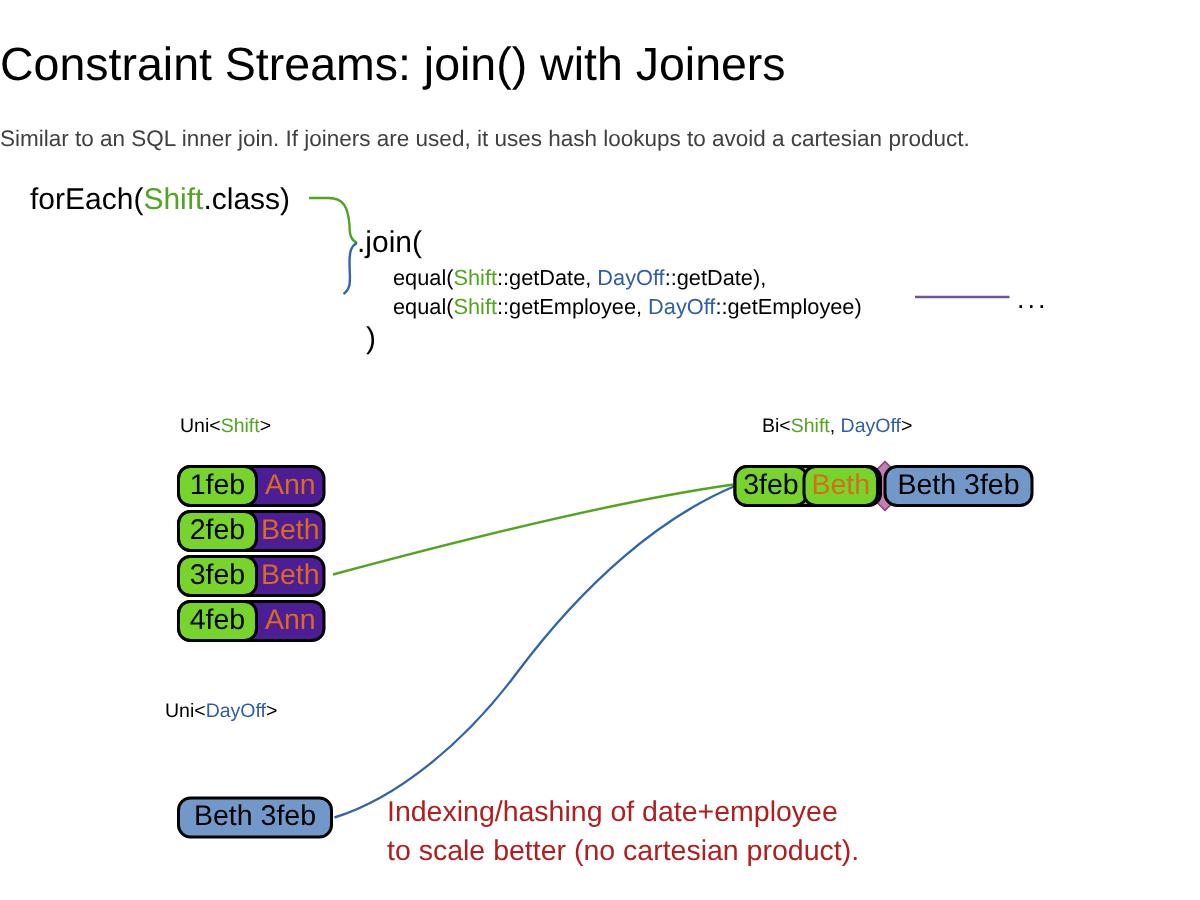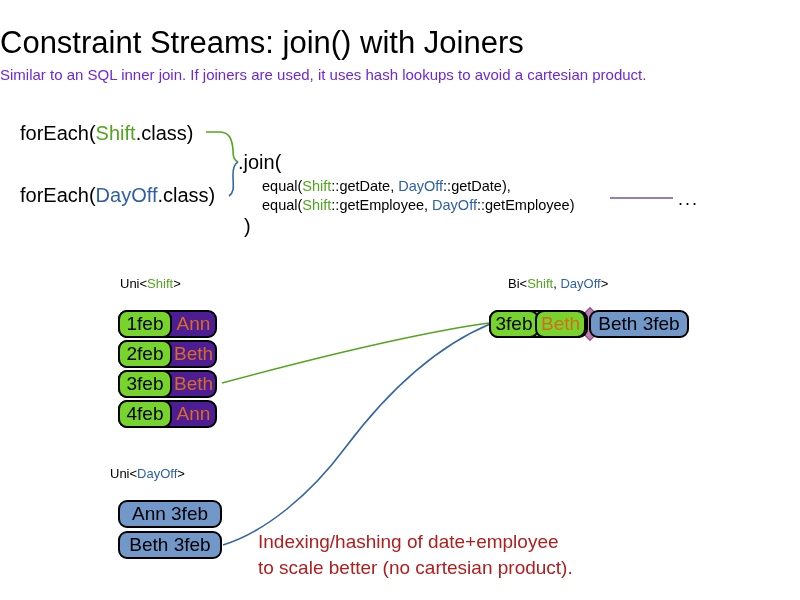--- a/index.html
+++ b/index.html
@@ -3,21 +3,21 @@
 <meta charset="utf-8">
 <style>
   html,body{margin:0;padding:0;background:#ffffff;}
   .slide{
     position:relative;width:800px;height:600px;background:#ffffff;overflow:hidden;
     font-family:"Liberation Sans", sans-serif;color:#000;
   }
   .abs{position:absolute;}
   .center{left:0;width:800px;text-align:left;}
   .title{top:24px;font-size:31px;line-height:38px;color:#000;}
-  .subtitle{top:66px;font-size:15px;line-height:18px;color:#6d28d9;}
+  .subtitle{top:84px;font-size:15px;line-height:18px;color:#404040;}
   .code-lg{font-size:20px;line-height:26px;white-space:pre;}
   .code-sm{font-size:14.5px;line-height:17px;white-space:pre;}
   .green-t{color:#52a51f;}
   .blue-t{color:#2f5fa5;}
   .label{font-size:13px;line-height:20px;white-space:pre;}
   
   .srow{position:absolute;left:118px;width:95px;height:24px;background:#4c1d95;
         border:2px solid #000;border-radius:9px;}
   .datebox{position:absolute;left:-2px;top:-2px;width:50px;height:24px;border:2px solid #000;
            border-radius:9px;background:#77d42c;text-align:center;font-size:19px;line-height:24px;color:#000;}
@@ -51,21 +51,20 @@
     <path d="M610,198 L673,198" fill="none" stroke="#6f5496" stroke-width="1.6"></path>
     <path d="M222,383 C300,362 410,334 489,323" fill="none" stroke="#52a51f" stroke-width="1.6"></path>
     <path d="M223,545 C265,532 310,495 345,448 C390,388 440,345 490,324" fill="none" stroke="#3465a4" stroke-width="1.6"></path>
   </svg>
 
   <div class="abs center title">Constraint Streams: join() with Joiners</div>
   <div class="abs center subtitle">Similar to an SQL inner join. If joiners are used, it uses hash lookups to avoid a cartesian product.</div>
 
   <div class="abs code-lg" style="left:20px;top:120px;"><span>forEach(</span><span class="green-t">Shift</span><span>.class)</span></div>
 
-  <div class="abs code-lg" style="left:20px;top:182px;"><span>forEach(</span><span class="blue-t">DayOff</span><span>.class)</span></div>
 
   <div class="abs code-lg" style="left:238px;top:149px;">.join(</div>
 
   <div class="abs code-sm" style="left:262px;top:178px;"><span>equal(</span><span class="green-t">Shift</span><span>::getDate, </span><span class="blue-t">DayOff</span><span>::getDate),</span></div>
 
   <div class="abs code-sm" style="left:262px;top:197px;"><span>equal(</span><span class="green-t">Shift</span><span>::getEmployee, </span><span class="blue-t">DayOff</span><span>::getEmployee)</span></div>
 
   <div class="abs code-lg" style="left:244px;top:213px;">)</div>
 
   <div class="abs ellipsis" style="left:678px;top:190px;">...</div>
@@ -94,19 +93,18 @@
   <div class="diamond"></div>
 
   <div class="bi-green">
     <span class="bi-date">3feb</span>
     <span class="bi-name">Beth</span>
   </div>
   <div class="bi-blue">Beth 3feb</div>
 
   <div class="abs label" style="left:110px;top:464px;"><span>Uni&lt;</span><span class="blue-t">DayOff</span><span>&gt;</span></div>
 
-  <div class="drow" style="top:500px;">Ann 3feb</div>
   <div class="drow" style="top:531px;">Beth 3feb</div>
 
   <div class="abs annotation" style="left:258px;top:529px;">Indexing/hashing of date+employee</div>
   <div class="abs annotation" style="left:258px;top:555px;">to scale better (no cartesian product).</div>
 
 </div>
 
 </body></html>

